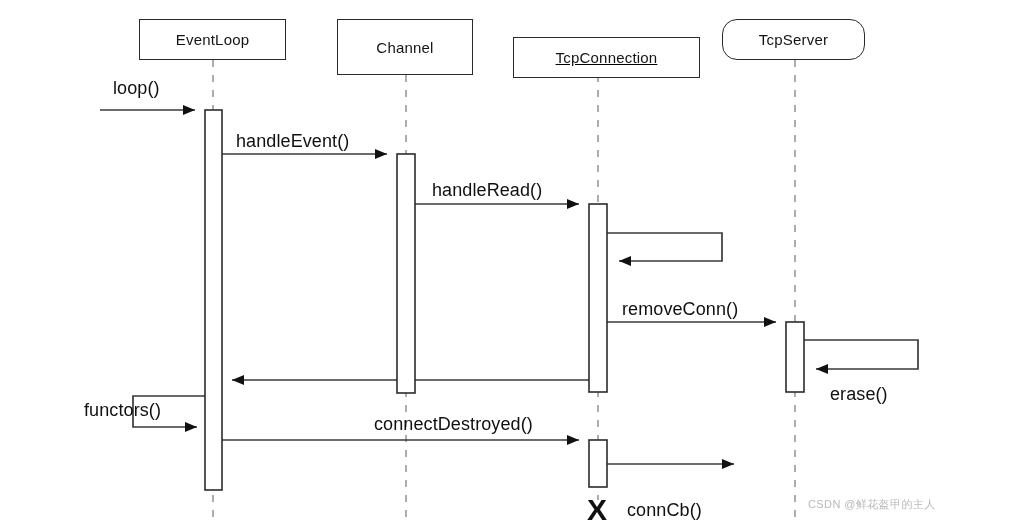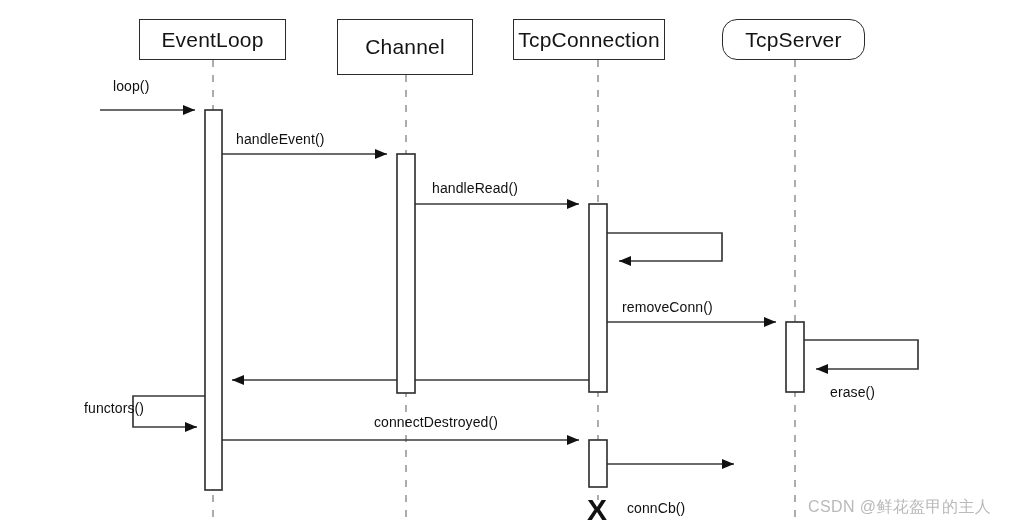--- a/index.html
+++ b/index.html
@@ -24,42 +24,42 @@
   .lifeline-box{
     position:absolute;
     box-sizing:border-box;
     border:1.6px solid #2b2b2b;
     background:#ffffff;
     display:flex;
     align-items:center;
     justify-content:center;
   }
   .lifeline-title{
-    font-size:21px;
+    font-size:15px;
     color:#141414;
     letter-spacing:.2px;
     white-space:nowrap;
   }
   .msg-label{
     position:absolute;
-    font-size:14px;
+    font-size:18px;
     color:#101010;
     white-space:nowrap;
     letter-spacing:.1px;
   }
   .destroy-x{
     position:absolute;
     font-size:30px;
     font-weight:700;
     color:#111111;
     line-height:1;
   }
   .watermark{
     position:absolute;
-    font-size:16px;
+    font-size:11px;
     color:#b9b9b9;
     white-space:nowrap;
     letter-spacing:.4px;
   }
   .caption{
     position:absolute;
     font-size:14px;
     color:#d2d2d2;
     white-space:nowrap;
   }
@@ -115,21 +115,21 @@
   </svg>
 
   <div class="lifeline-box" style="left:139px;top:19px;width:147px;height:41px;">
     <span class="lifeline-title">EventLoop</span>
   </div>
 
   <div class="lifeline-box" style="left:337px;top:19px;width:136px;height:56px;text-align:center;">
     <span class="lifeline-title">Channel</span>
   </div>
 
-  <div class="lifeline-box" style="left:513px;top:19px;width:152px;height:41px;">
+  <div class="lifeline-box" style="left:513px;top:37px;width:187px;height:41px;text-decoration:underline;">
     <span class="lifeline-title">TcpConnection</span>
   </div>
 
   <div class="lifeline-box" style="left:722px;top:19px;width:143px;height:41px;border-radius:15px;">
     <span class="lifeline-title">TcpServer</span>
   </div>
 
   <div class="msg-label" style="left:113px;top:78px;">loop()</div>
 
   <div class="msg-label" style="left:236px;top:131px;">handleEvent()</div>

